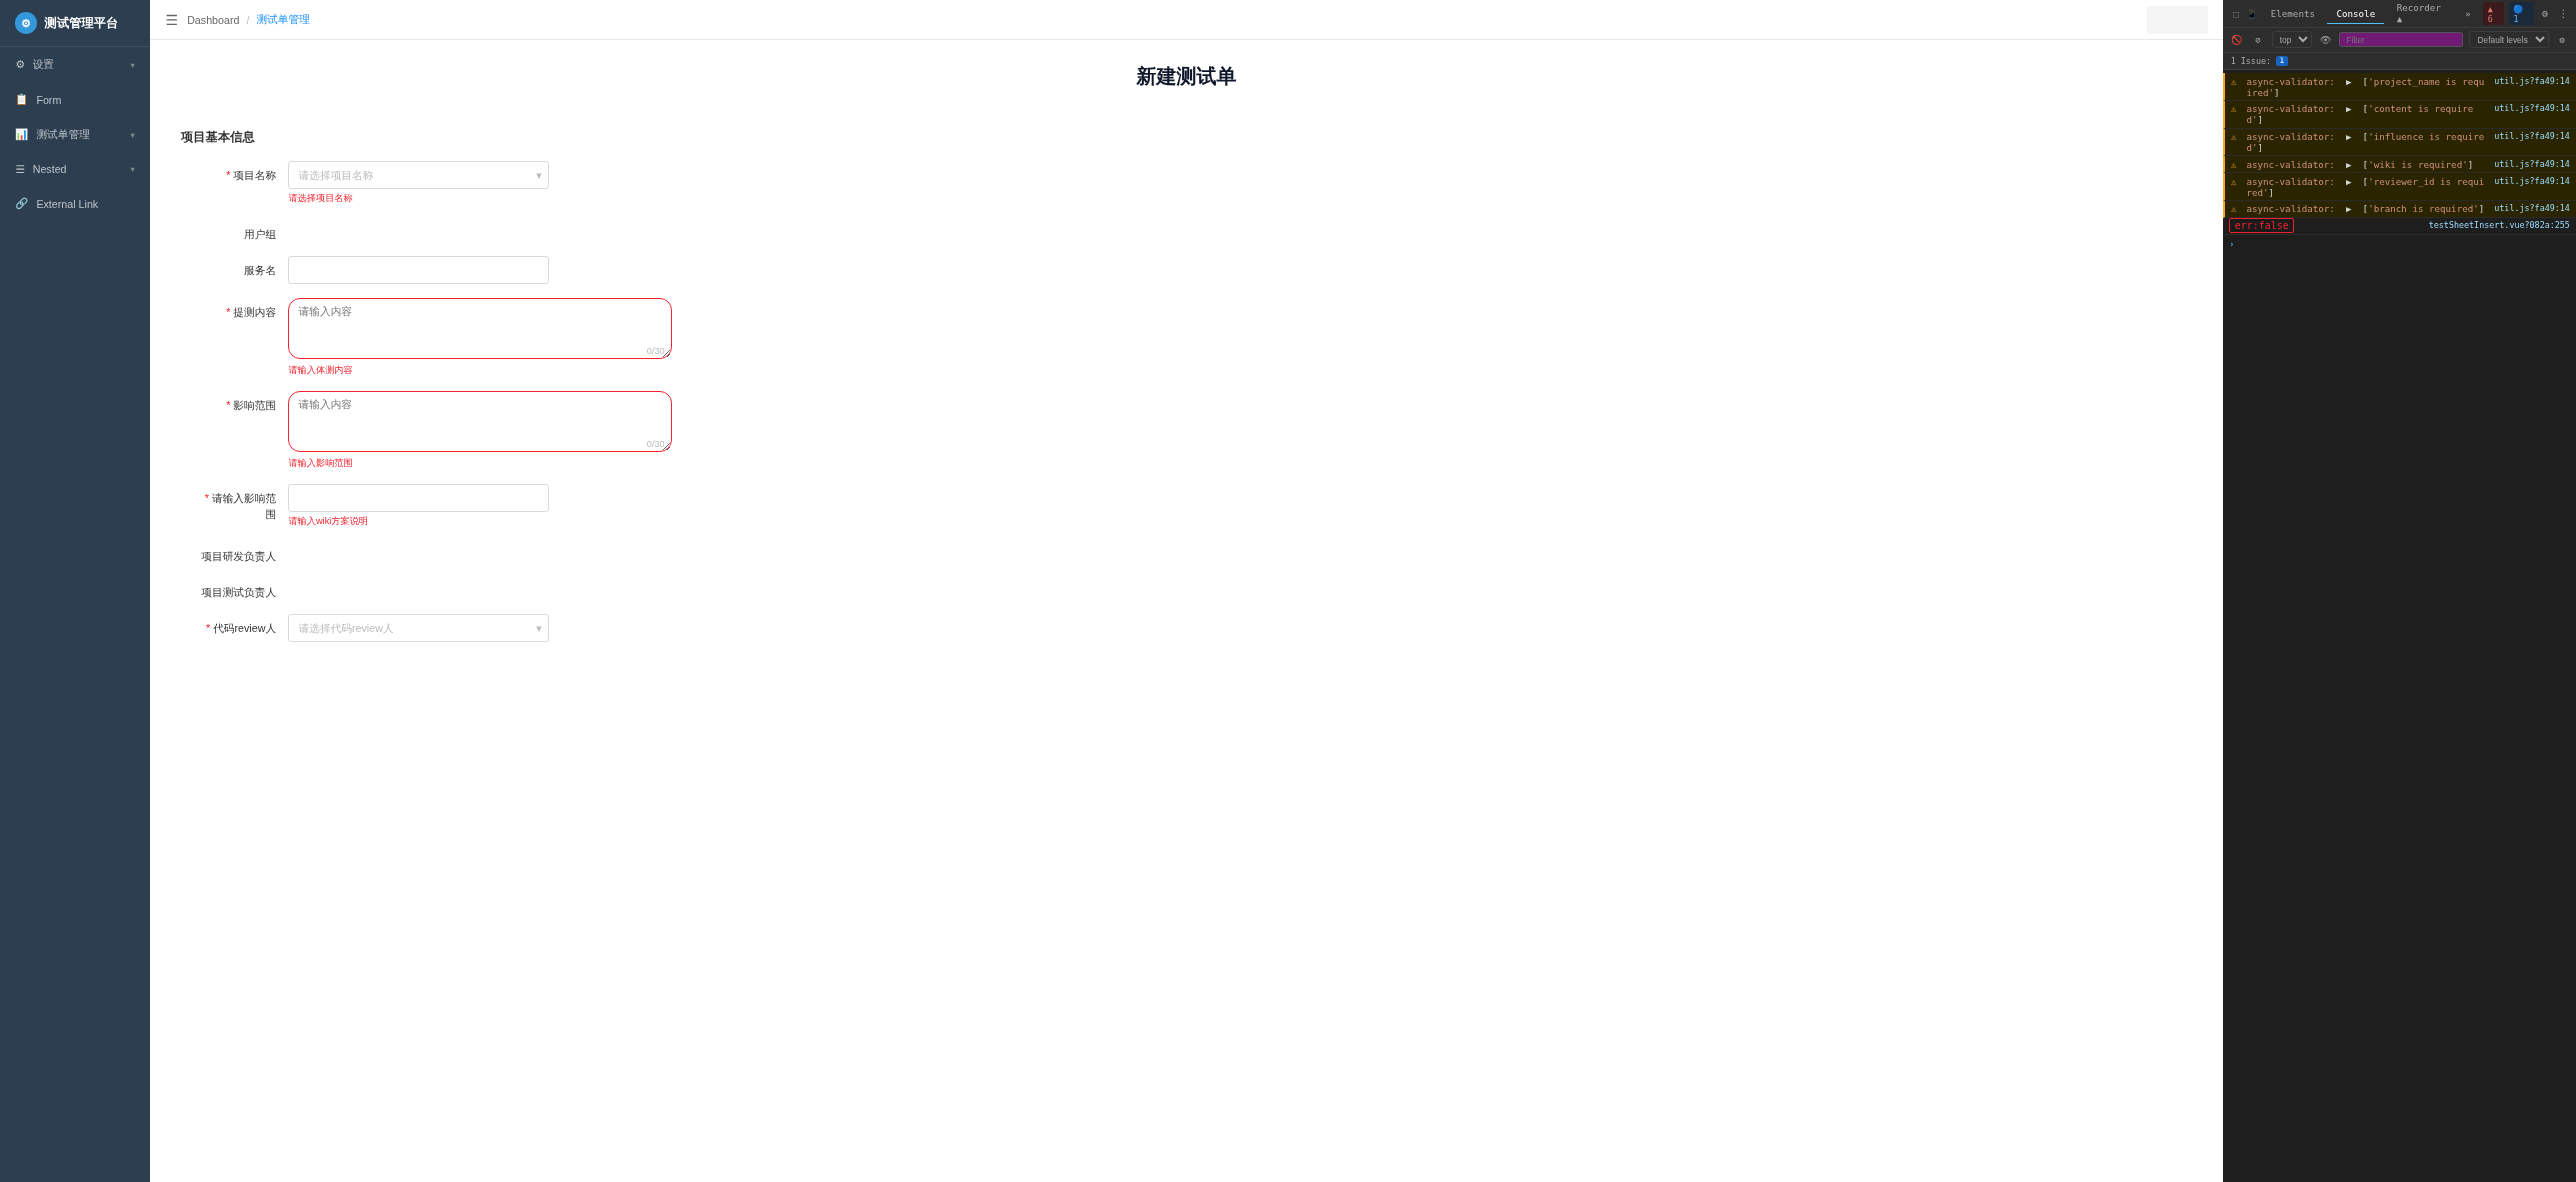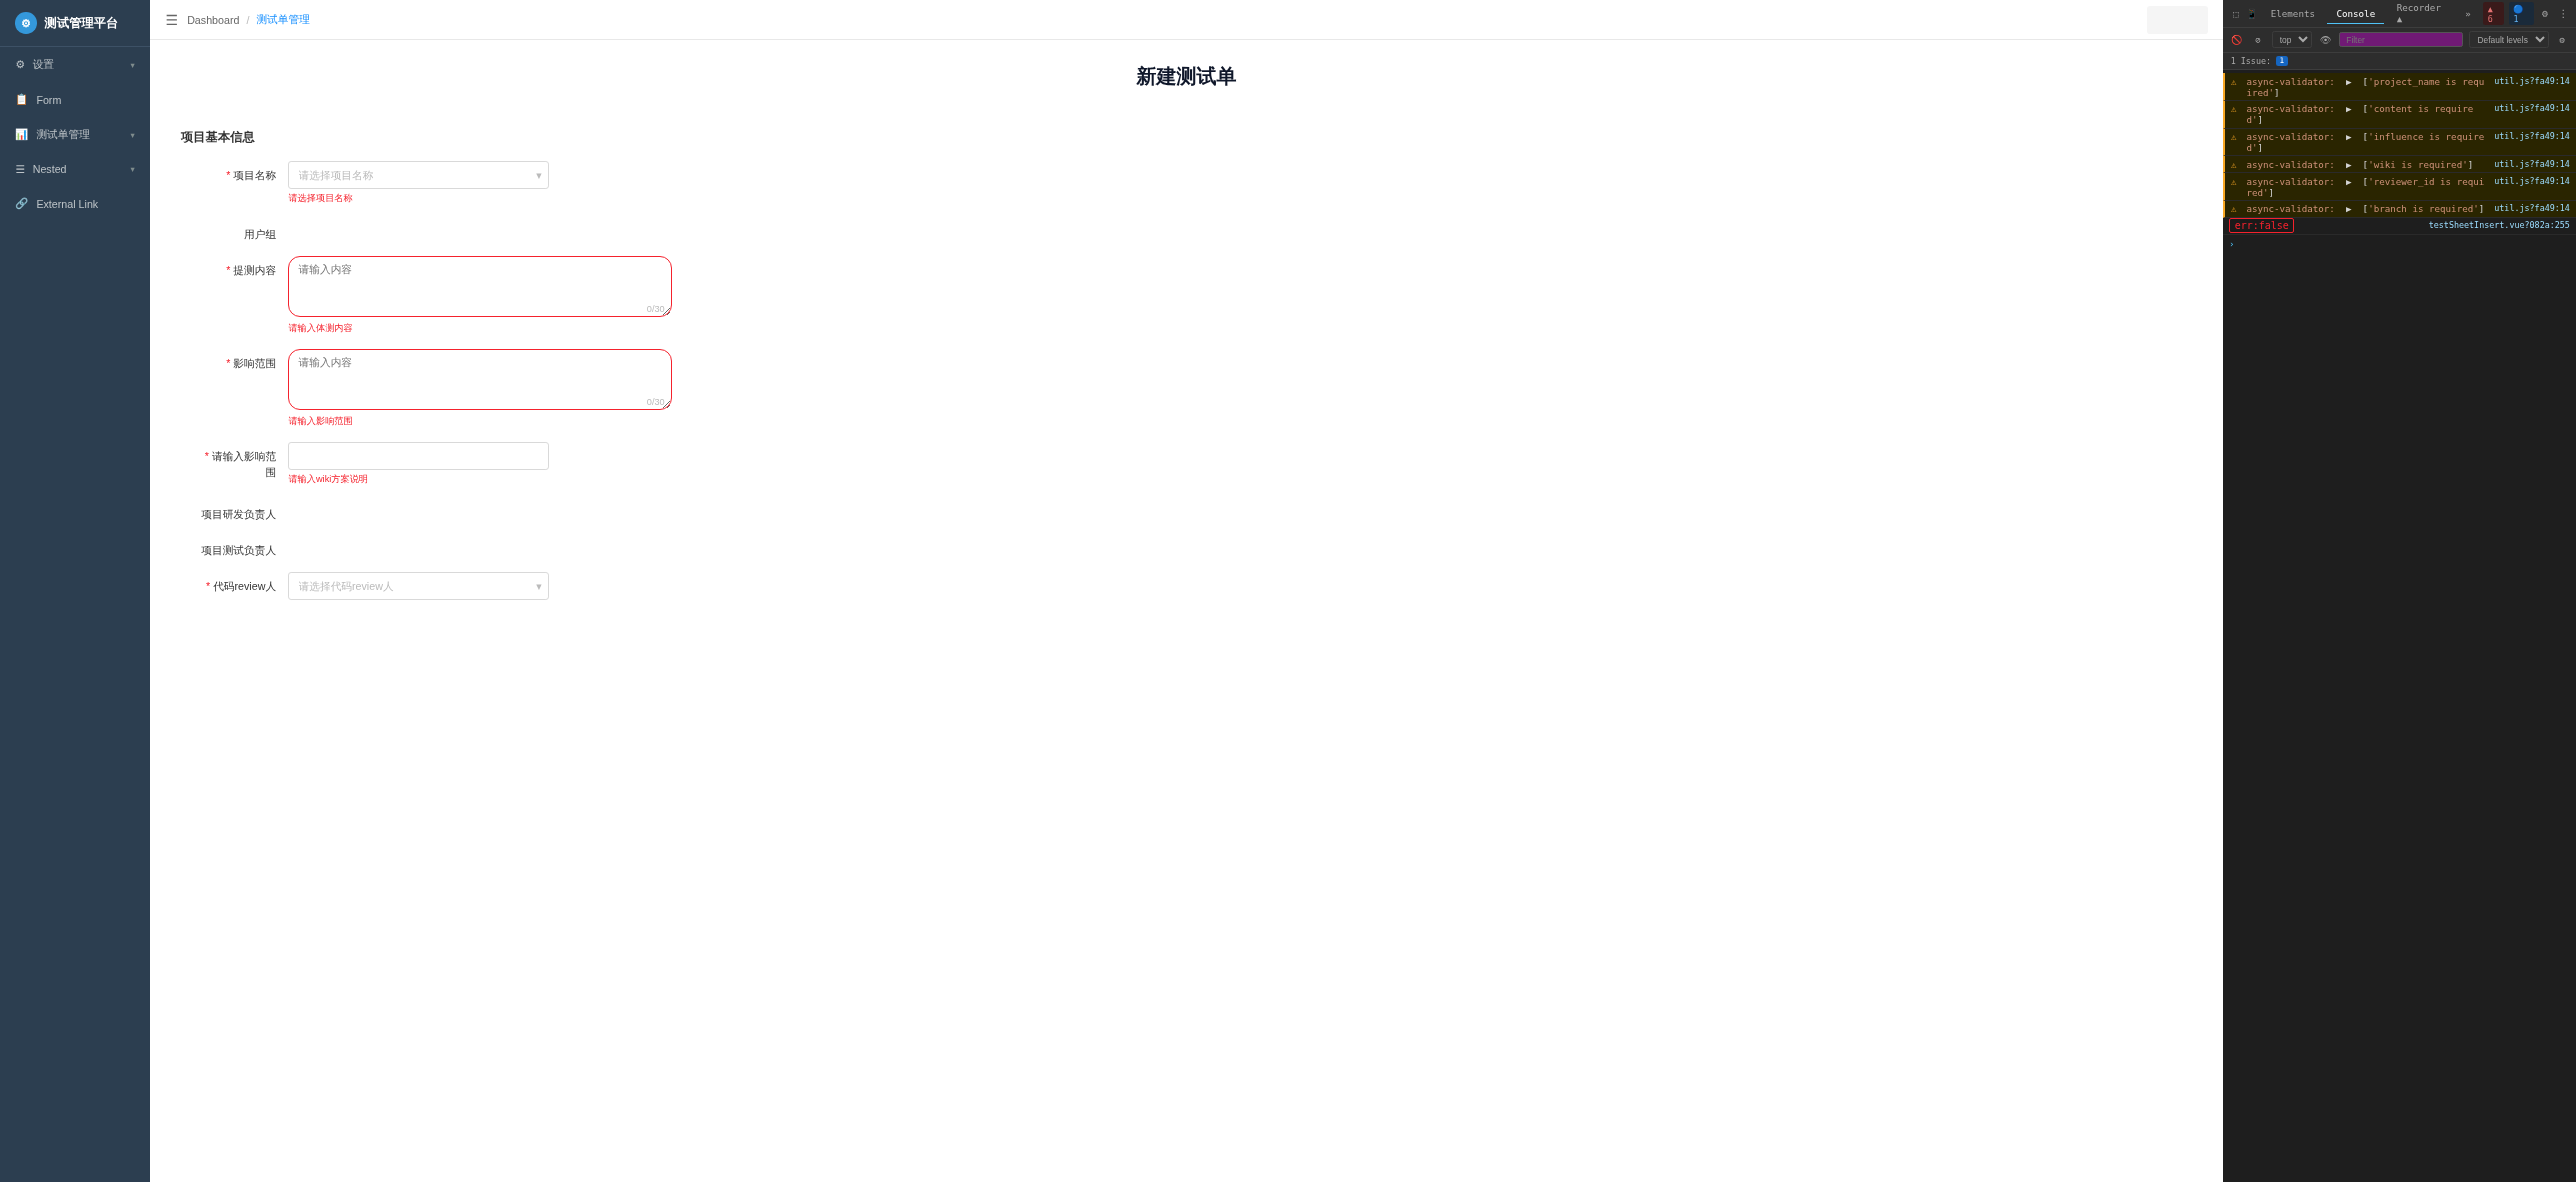--- a/index.html
+++ b/index.html
@@ -404,20 +404,26 @@
         </div>
         <div class="error-msg">请选择项目名称</div>
       </div>
     </div>
 
     <div class="form-row">
       <label class="form-label">用户组</label>
       <div class="form-control"></div>
     </div>
 
+    <div class="form-row">
+      <label class="form-label">服务名</label>
+      <div class="form-control">
+        <input type="text" class="form-input" value="" style="">
+      </div>
+    </div>
 
     <div class="form-row">
       <label class="form-label required">提测内容</label>
       <div class="form-control">
         <div class="form-textarea-wrapper">
           <textarea class="form-textarea" placeholder="请输入内容" style=""></textarea>
           <span class="textarea-count">0/30</span>
         </div>
         <div class="error-msg">请输入体测内容</div>
       </div>

